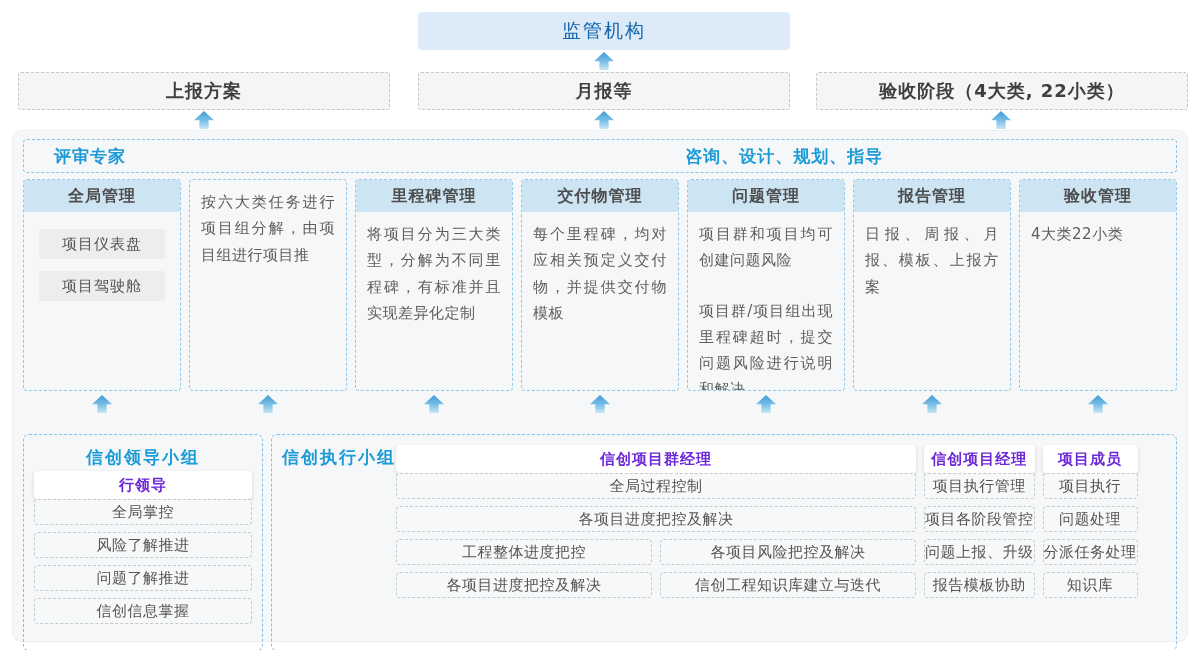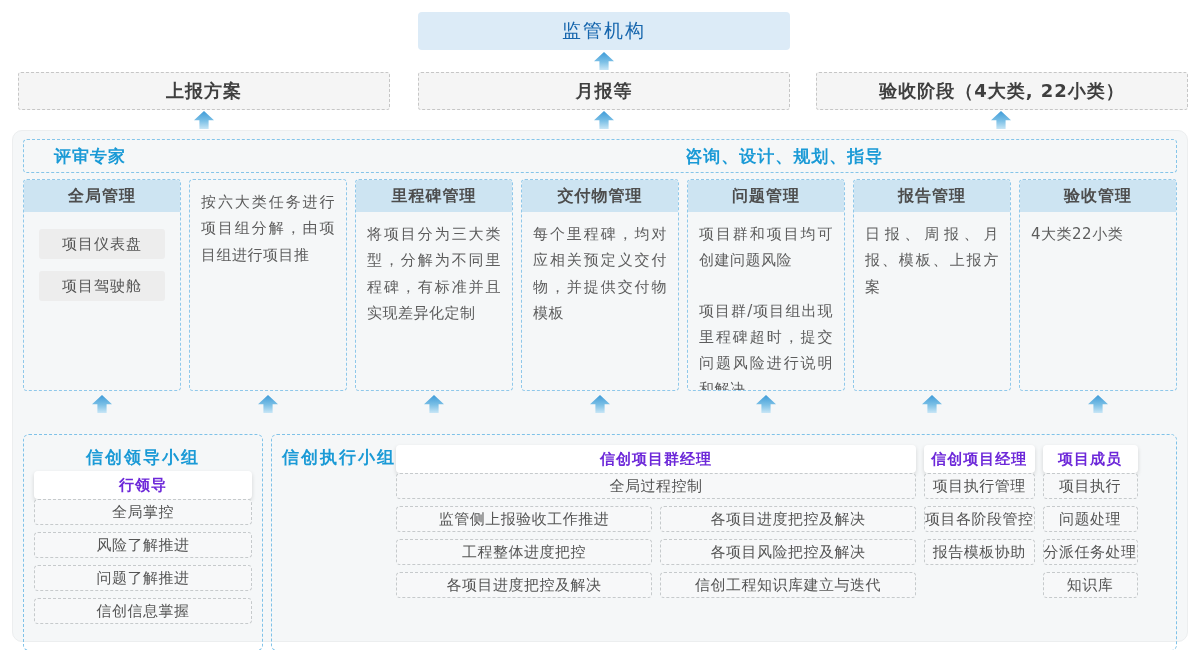--- a/index.html
+++ b/index.html
@@ -174,37 +174,37 @@
       </div>
 
       <div class="group exec">
         <div class="group-title">信创执行小组</div>
         <div class="exec-groups">
 
           <div class="g-a">
             <div class="role-box">信创项目群经理</div>
             <div class="ditem">全局过程控制</div>
             <div class="two-col">
-              <div class="ditem">监管侧上报验收工作推进</div>
               <div class="ditem">各项目进度把控及解决</div>
             </div>
             <div class="two-col">
               <div class="ditem">工程整体进度把控</div>
               <div class="ditem">各项目风险把控及解决</div>
             </div>
             <div class="two-col">
               <div class="ditem">各项目进度把控及解决</div>
               <div class="ditem">信创工程知识库建立与迭代</div>
             </div>
           </div>
 
           <div class="g-b">
             <div class="role-box">信创项目经理</div>
             <div class="ditem">项目执行管理</div>
             <div class="ditem">项目各阶段管控</div>
+            <div class="ditem">问题上报、升级</div>
             <div class="ditem">报告模板协助</div>
           </div>
 
           <div class="g-c">
             <div class="role-box">项目成员</div>
             <div class="ditem">项目执行</div>
             <div class="ditem">问题处理</div>
             <div class="ditem">分派任务处理</div>
             <div class="ditem">知识库</div>
           </div>

